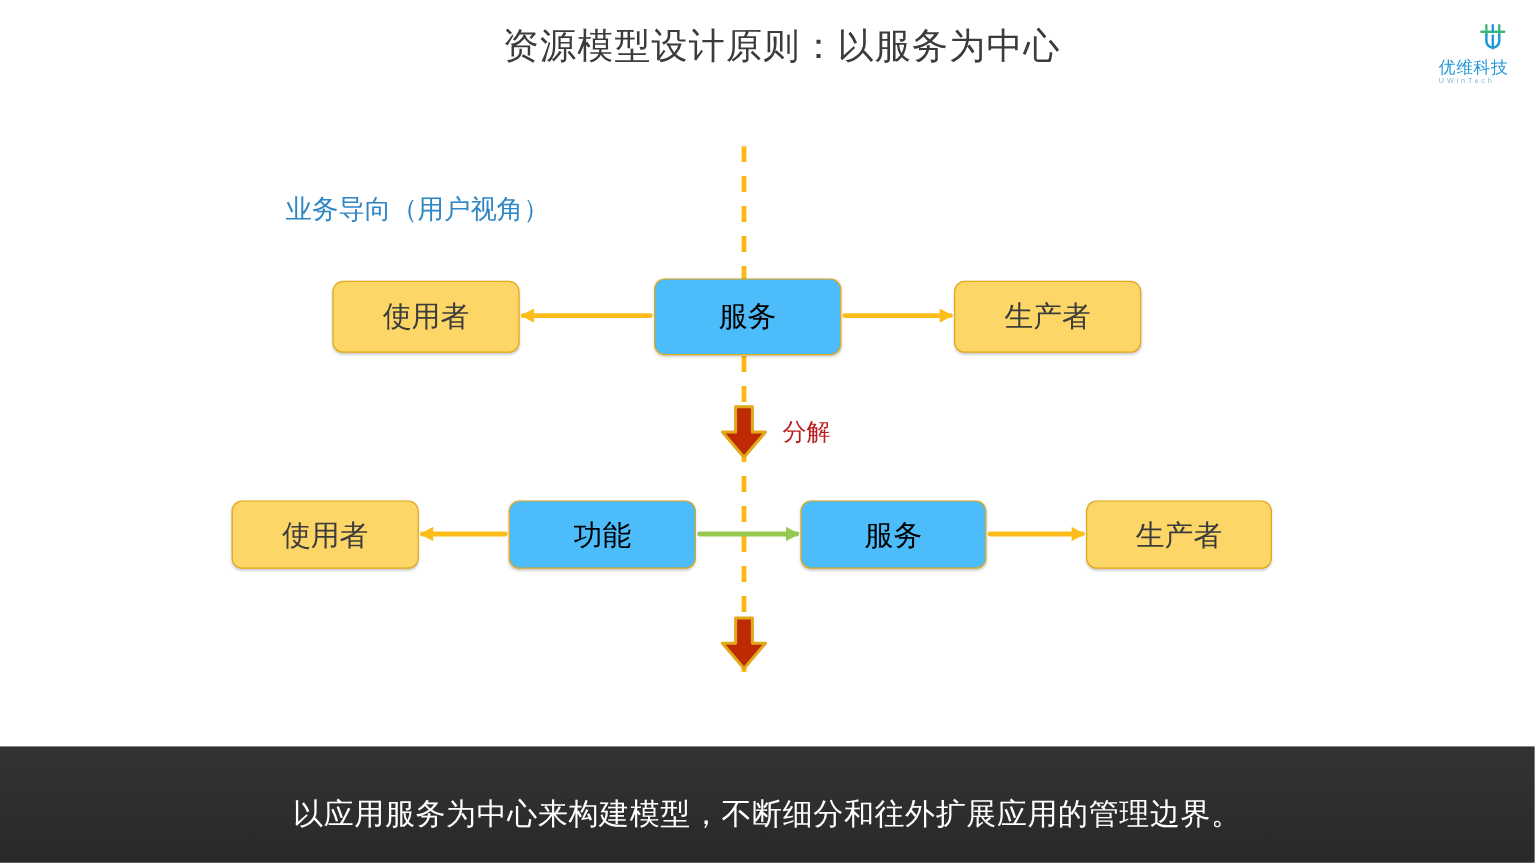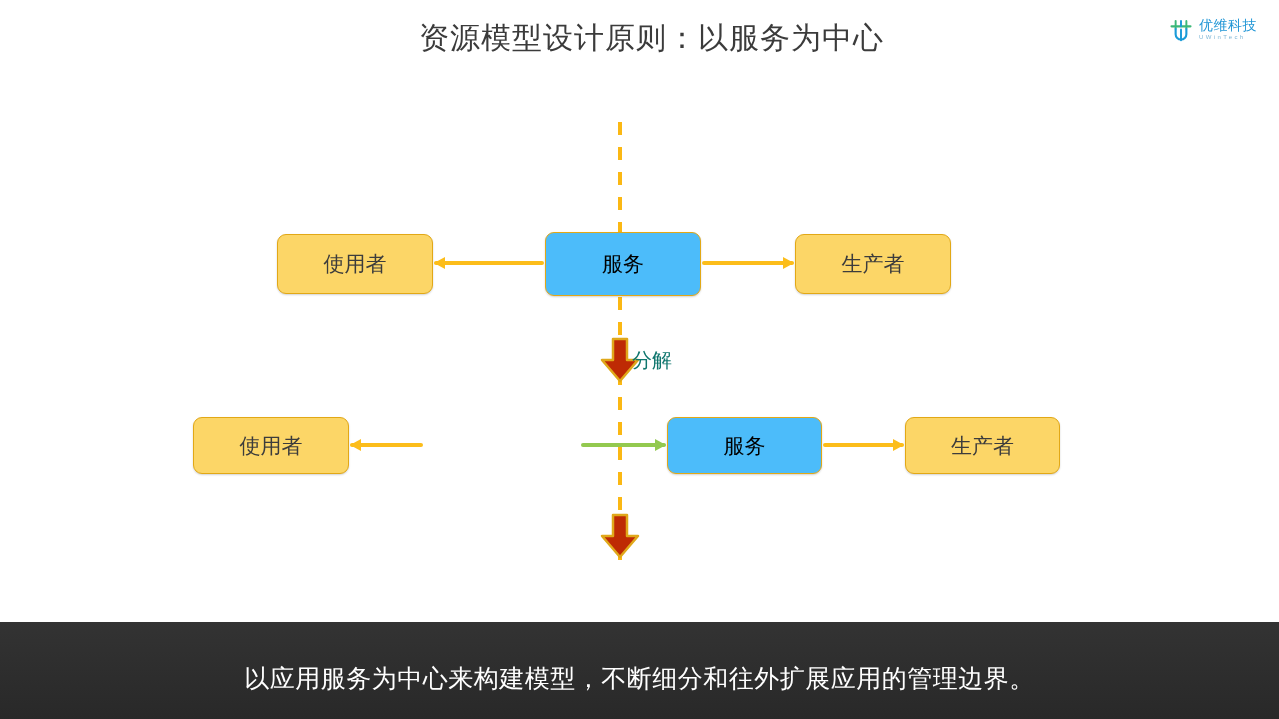--- a/index.html
+++ b/index.html
@@ -16,21 +16,21 @@
   .title{
     position:absolute;left:0;top:18px;width:1279px;
     text-align:center;
     font-size:30px;color:#3b3b3b;
     letter-spacing:1px;
     white-space:nowrap;
     padding-left:12px;
   }
   .logo{
     position:absolute;right:22px;top:18px;
-    display:flex;align-items:flex-start;gap:5px;
+    display:flex;align-items:flex-end;gap:5px;flex-direction:column;
   }
   .logo-mark{width:26px;height:26px;display:block;}
   .logo-txtwrap{display:flex;flex-direction:column;line-height:1;}
   .logo-cn{font-size:14px;color:#2196d6;letter-spacing:.5px;}
   .logo-en{font-size:6px;color:#7fb7d6;letter-spacing:2.4px;margin-top:2px;}
 
   
   .vdash{
     position:absolute;
     left:618px;top:122px;
@@ -49,21 +49,21 @@
   }
   .side-label.left{left:238px;top:160px;}
   .side-label.right{left:751px;top:160px;}
 
   
   .node{
     position:absolute;
     box-sizing:border-box;
     border-radius:9px;
     display:flex;align-items:center;justify-content:center;
-    font-size:21px;
+    font-size:24px;
     color:#3c3c3c;
     white-space:nowrap;
     box-shadow:0 1px 2px rgba(0,0,0,.18);
   }
   .node.yellow{background:#fcd667;border:1.5px solid #e2a816;}
   .node.blue{background:#4cbcfa;border:1.5px solid #e2a816;color:#000000;}
 
   
   .n-r1-user{left:277px;top:234px;width:156px;height:60px;}
   .n-r1-svc {left:545px;top:232px;width:156px;height:64px;}
@@ -95,22 +95,22 @@
   .a-r2-mid  {left:581px;top:439px;width:85px;}
   .a-r2-right{left:823px;top:439px;width:81px;}
 
   
   .downarrow{position:absolute;}
   .downarrow svg{display:block;}
   .d-mid{left:600px;top:337px;}
   .d-bot{left:600px;top:513px;}
 
   .decomp-label{
-    position:absolute;left:632px;top:347px;
-    font-size:20px;color:#0f766e;white-space:nowrap;
+    position:absolute;left:652px;top:347px;
+    font-size:20px;color:#b91c1c;white-space:nowrap;
   }
 
   
   .footer{
     position:absolute;left:0;top:622px;width:1279px;height:112px;
     background:linear-gradient(180deg,#333333 0%,#272727 100%);
     display:flex;align-items:center;justify-content:center;
   }
   .footer-text{
     font-size:25px;color:#ffffff;letter-spacing:.5px;white-space:nowrap;
@@ -135,20 +135,21 @@
       </svg>
     </span>
     <span class="logo-txtwrap">
       <span class="logo-cn">优维科技</span>
       <span class="logo-en">UWinTech</span>
     </span>
   </div>
 
   <div class="vdash"></div>
 
+  <div class="side-label left">业务导向（用户视角）</div>
 
   <div class="node yellow n-r1-user">使用者</div>
   <div class="node blue   n-r1-svc">服务</div>
   <div class="node yellow n-r1-prod">生产者</div>
 
   <div class="harrow gold a-r1-left">
     <span class="shaft"></span>
     <span class="head left"></span>
   </div>
   <div class="harrow gold a-r1-right">
@@ -157,20 +158,21 @@
   </div>
 
   <div class="downarrow d-mid">
     <svg width="40" height="46" viewBox="0 0 40 46" xmlns="http://www.w3.org/2000/svg">
       <polygon points="13,2 27,2 27,23 38,23 20,44 2,23 13,23" fill="#be2a04" stroke="#e0a81a" stroke-width="2.5" stroke-linejoin="round"></polygon>
     </svg>
   </div>
   <div class="decomp-label">分解</div>
 
   <div class="node yellow n-r2-user">使用者</div>
+  <div class="node blue   n-r2-func">功能</div>
   <div class="node blue   n-r2-svc">服务</div>
   <div class="node yellow n-r2-prod">生产者</div>
 
   <div class="harrow gold a-r2-left">
     <span class="shaft"></span>
     <span class="head left"></span>
   </div>
   <div class="harrow green a-r2-mid">
     <span class="shaft"></span>
     <span class="head right"></span>

